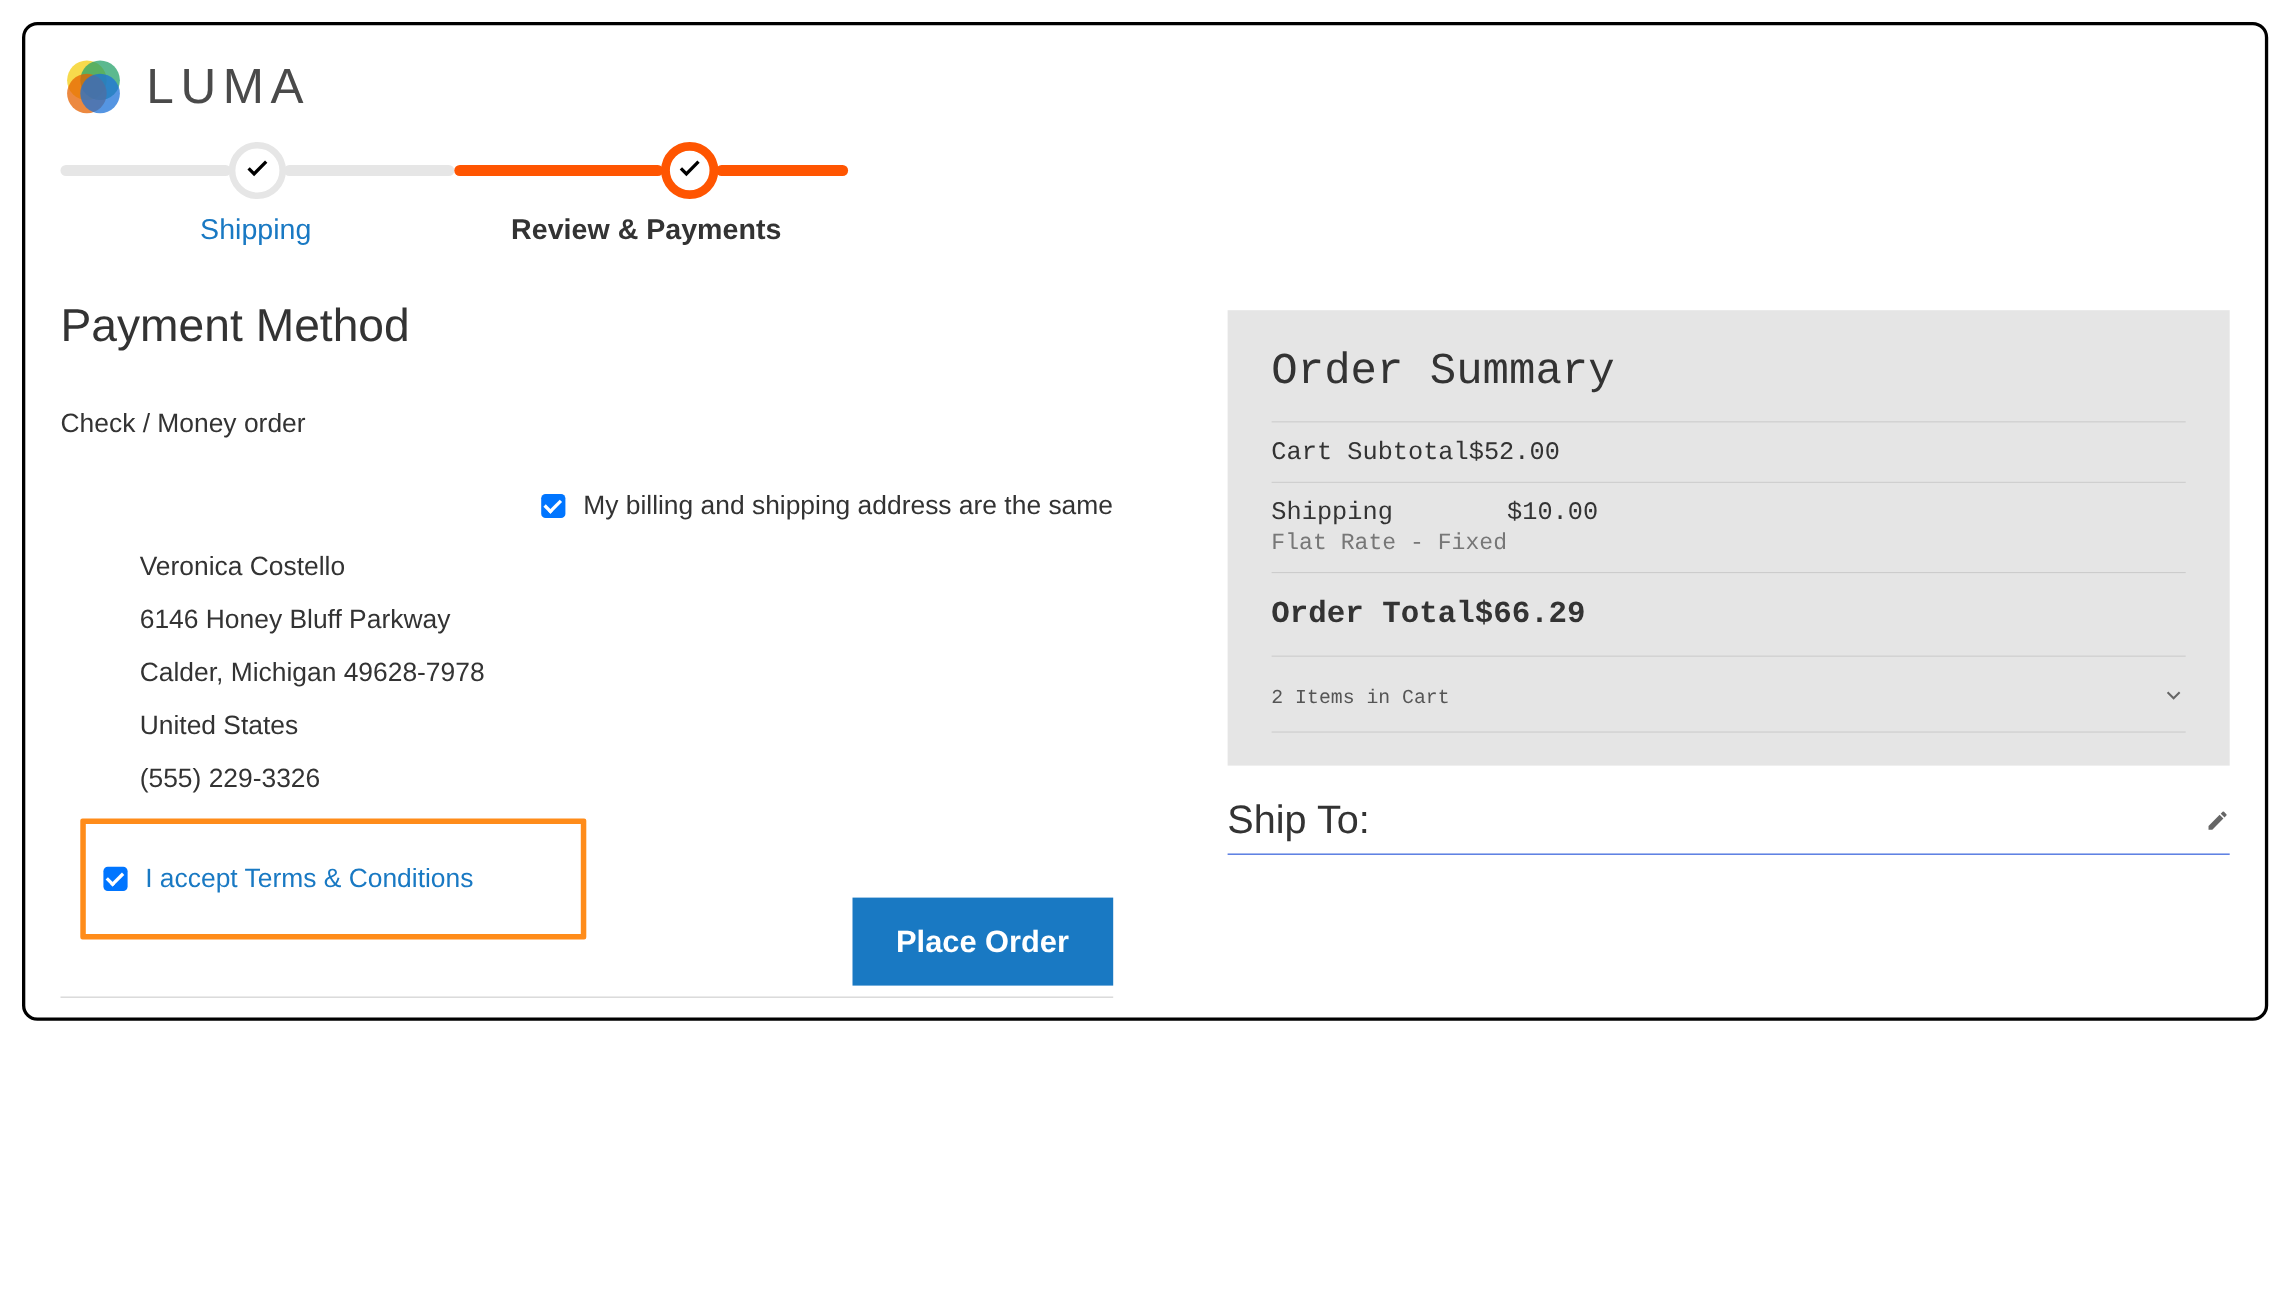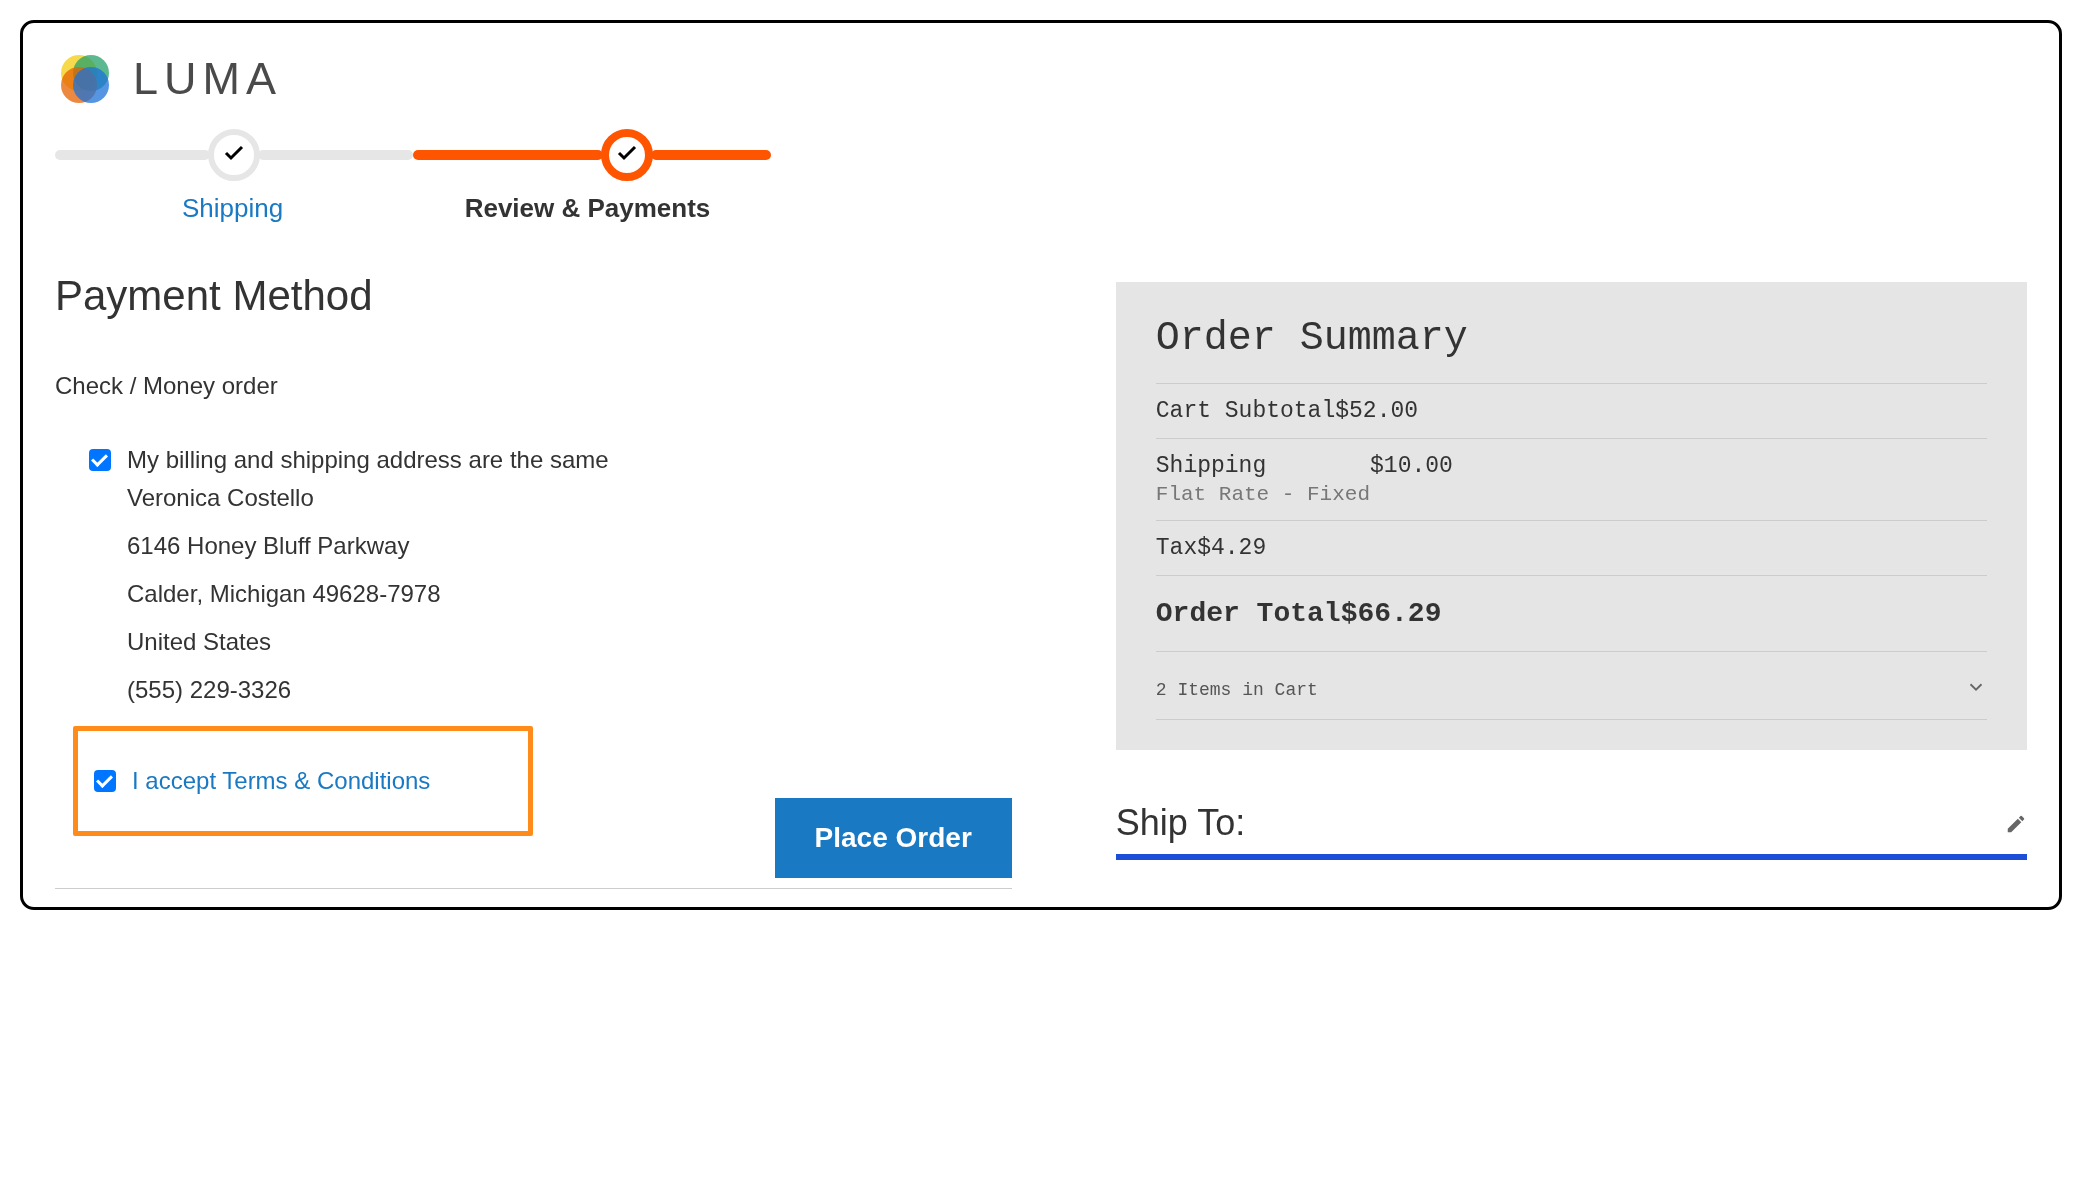--- a/index.html
+++ b/index.html
@@ -94,22 +94,24 @@
     font-size: 24px;
     color: #333;
     margin-bottom: 46px;
   }
 
   .check-row {
     display: flex;
     align-items: center;
     gap: 16px;
     margin-left: 34px;
+    margin-bottom: 18px;
     font-size: 24px;
     color: #333;
+    justify-content: flex-end;
   }
   input[type="checkbox"].chk {
     appearance: none;
     width: 22px; height: 22px;
     border-radius: 4px;
     background: #0075ff;
     position: relative;
     cursor: pointer;
     flex: 0 0 auto;
   }
@@ -208,23 +210,23 @@
   }
   .cart-toggle svg { width: 22px; height: 22px; }
 
   .shipto {
     display: flex;
     justify-content: space-between;
     align-items: center;
     font-size: 36px;
     font-weight: 300;
     color: #333;
-    margin-top: 52px;
+    margin-top: 28px;
     padding-bottom: 10px;
-    border-bottom: 6px solid #1d4ed8;
+    border-bottom: 1px solid #1d4ed8;
   }
   .shipto svg { width: 22px; height: 22px; cursor: pointer; color:#666; }
 </style>
 </head>
 <body>
 
 <div class="frame">
 
   <div class="logo-row">
     <span class="logo-mark">
@@ -304,24 +306,20 @@
           <span>Cart Subtotal</span>
           <span>$52.00</span>
         </div>
         <div class="srow">
           <div class="left-col">
             <span>Shipping</span>
             <span class="sub">Flat Rate - Fixed</span>
           </div>
           <span>$10.00</span>
         </div>
-        <div class="srow">
-          <span>Tax</span>
-          <span>$4.29</span>
-        </div>
         <div class="srow total">
           <span>Order Total</span>
           <span>$66.29</span>
         </div>
 
         <div class="cart-toggle">
           <span>2 Items in Cart</span>
           <span>
             <svg viewBox="0 0 24 24" fill="none" stroke="#666" stroke-width="2">
                 <polyline points="6 9 12 15 18 9"></polyline>

